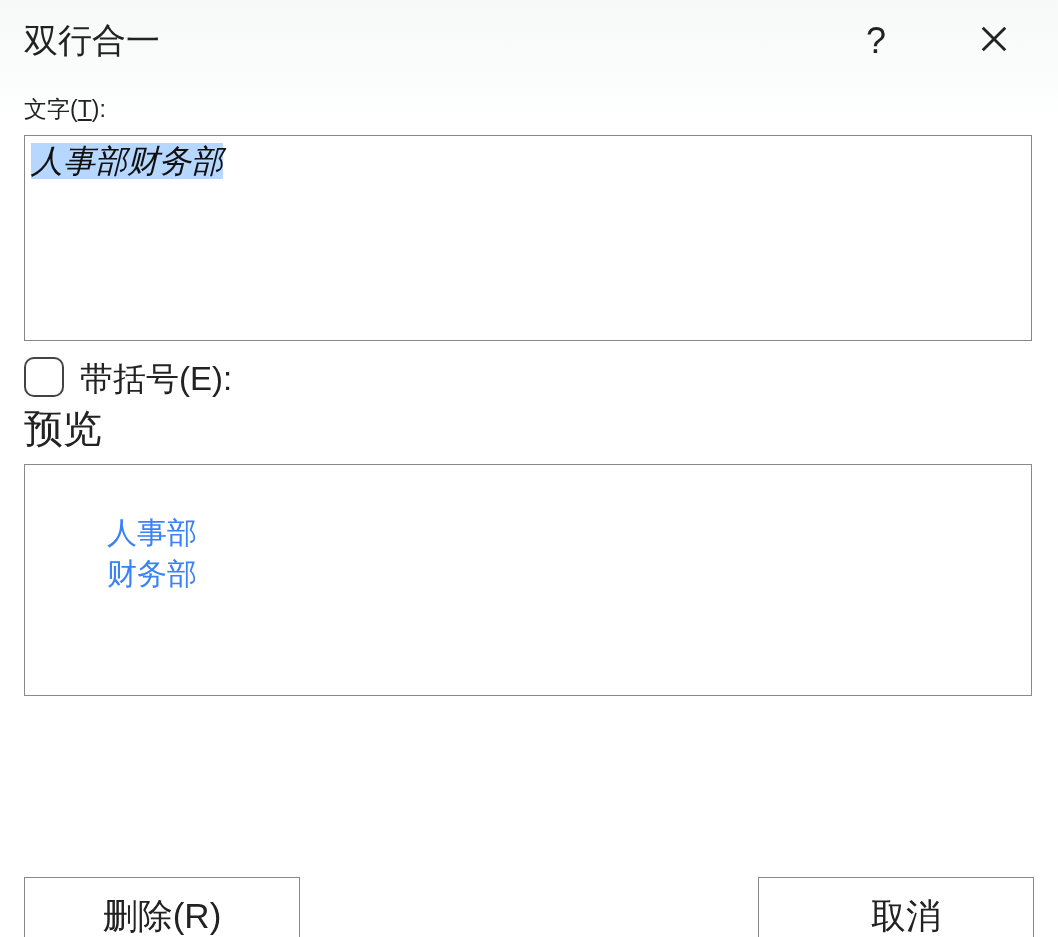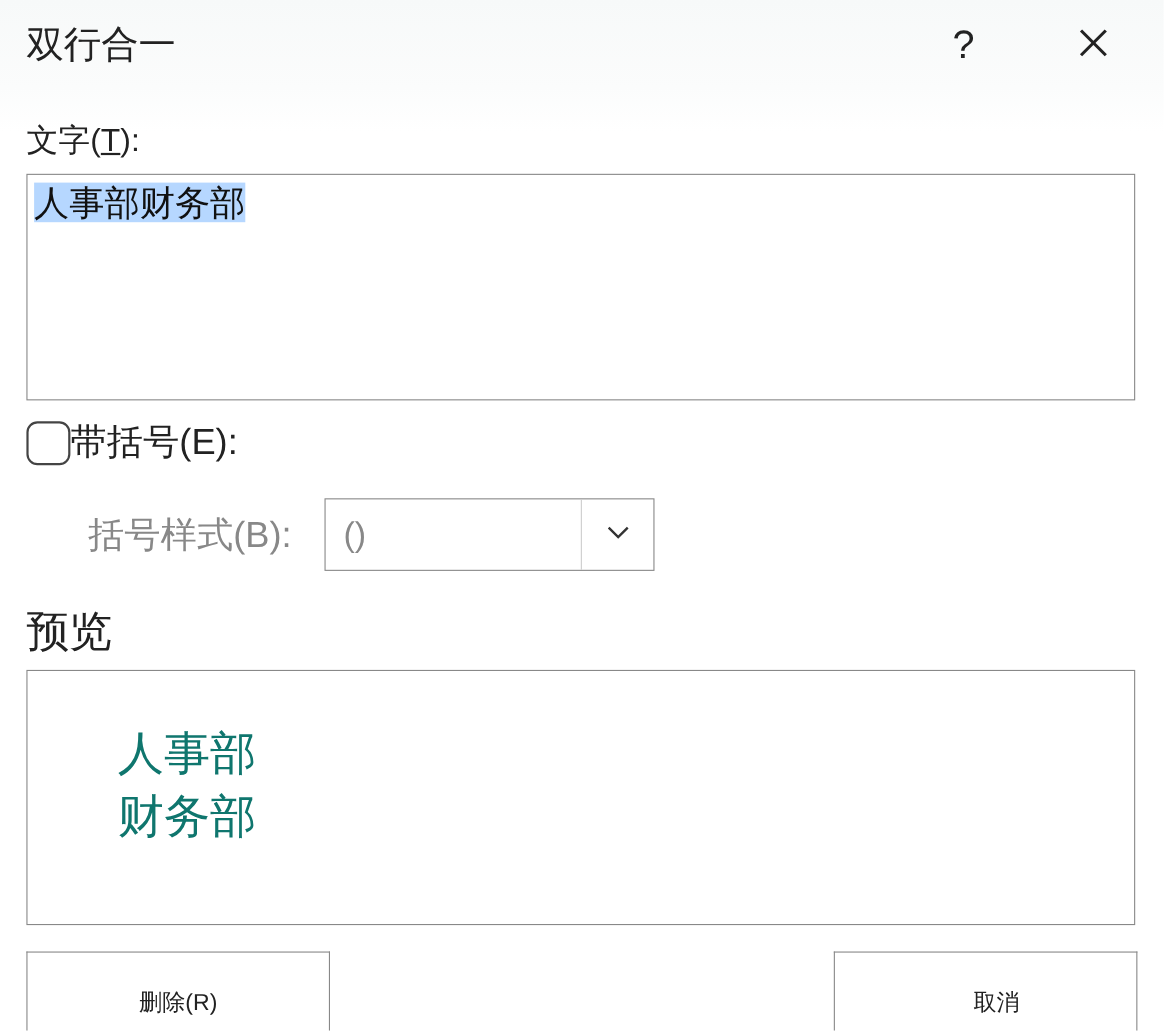--- a/index.html
+++ b/index.html
@@ -14,21 +14,21 @@
       width: 1058px;
       height: 937px;
       background: linear-gradient(to bottom, #f7f9f9 0%, #fbfcfc 80px, #ffffff 120px);
       padding: 14px 24px 20px 24px;
       position: relative;
     }
     .title-bar {
       display: flex;
       align-items: center;
       height: 54px;
-      margin-bottom: 40px;
+      margin-bottom: 26px;
     }
     .dialog-title {
       font-size: 34px;
       color: #222;
       flex: 1;
     }
     .help-btn {
       width: 48px;
       text-align: center;
       font-size: 36px;
@@ -40,46 +40,45 @@
       width: 48px;
       height: 48px;
       display: flex;
       align-items: center;
       justify-content: center;
       cursor: pointer;
       margin-right: 16px;
     }
     .close-btn svg { width: 30px; height: 30px; }
     .label {
-      font-size: 29px;
+      font-size: 23px;
       color: #222;
       margin-bottom: 10px;
     }
     .label .under { text-decoration: underline; }
     .text-input {
       width: 1008px;
       height: 206px;
       border: 1px solid #888;
       background: #fff;
       padding: 4px 6px;
       margin-bottom: 16px;
       font-size: 32px;
+      font-style: italic;
     }
     .text-input .selected {
       background: #b6d7ff;
       display: inline;
       color: #111;
       padding: 0 0;
     }
     .checkbox-row {
       display: flex;
-      align-items: center;
-      gap: 0;
+      gap: 16px;
       margin-top: 8px;
-      margin-bottom: 28px;
     }
     .checkbox {
       width: 40px;
       height: 40px;
       border: 2px solid #444;
       border-radius: 10px;
       background: #fff;
       cursor: pointer;
       flex-shrink: 0;
     }
@@ -129,43 +128,43 @@
     }
     .preview-box {
       width: 1008px;
       height: 232px;
       border: 1px solid #888;
       background: #fff;
       padding: 48px 0 0 82px;
       font-family: SimSun, "宋体", serif;
     }
     .preview-line {
-      font-size: 42px;
-      color: #0f766e;
+      font-size: 30px;
+      color: #3b82f6;
       line-height: 1.35;
     }
     .button-row {
       position: absolute;
       left: 24px;
       right: 24px;
       bottom: 0;
       display: flex;
       align-items: center;
       gap: 40px;
     }
     .btn {
       border: 1px solid #888;
       background: #fff;
-      font-size: 21px;
+      font-size: 35px;
       color: #222;
       display: flex;
       align-items: center;
       justify-content: center;
       cursor: pointer;
-      height: 72px;
+      height: 60px;
     }
     .btn-remove {
       width: 276px;
       border-bottom: none;
       padding-top: 18px;
     }
     .spacer { flex: 1; }
     .btn-ok {
       width: 276px;
       border: 1.5px solid #0a63c2;
@@ -216,35 +215,20 @@
     <span class="selected">人事部财务部</span>
   </div>
 
   <div class="checkbox-row">
     <div class="checkbox"></div>
     <div class="checkbox-label">
       <span>带括号(</span><span class="under">E</span><span>):</span>
     </div>
   </div>
 
-  <div class="style-row">
-    <div class="style-label">
-      <span>括号样式(</span><span class="under">B</span><span>):</span>
-    </div>
-    <div class="combo">
-      <div class="combo-value">()</div>
-      <div class="combo-arrow">
-        <span>
-          <svg viewBox="0 0 24 24" fill="none" stroke="#333" stroke-width="2">
-            <polyline points="4,8 12,16 20,8"></polyline>
-          </svg>
-        </span>
-      </div>
-    </div>
-  </div>
 
   <div class="preview-label">预览</div>
   <div class="preview-box">
     <div class="preview-line">人事部</div>
     <div class="preview-line">财务部</div>
   </div>
 
   <div class="button-row">
     <div class="btn btn-remove">删除(R)</div>
     <div class="spacer"></div>

